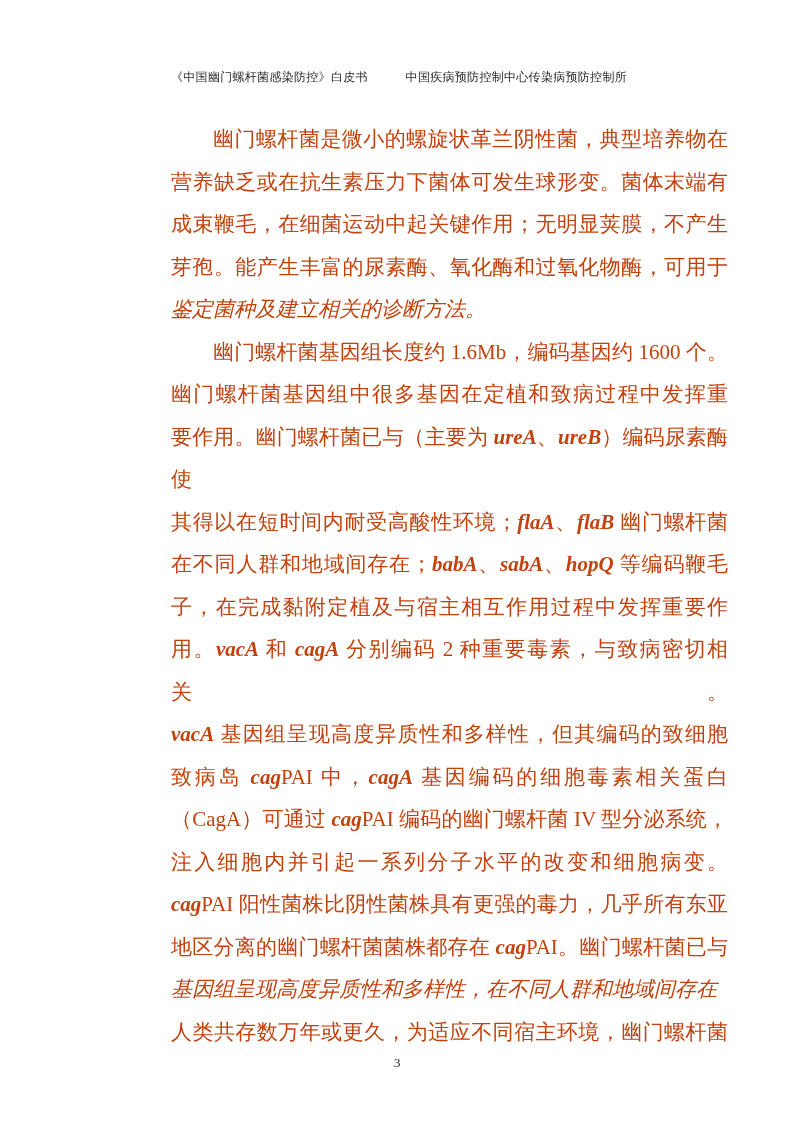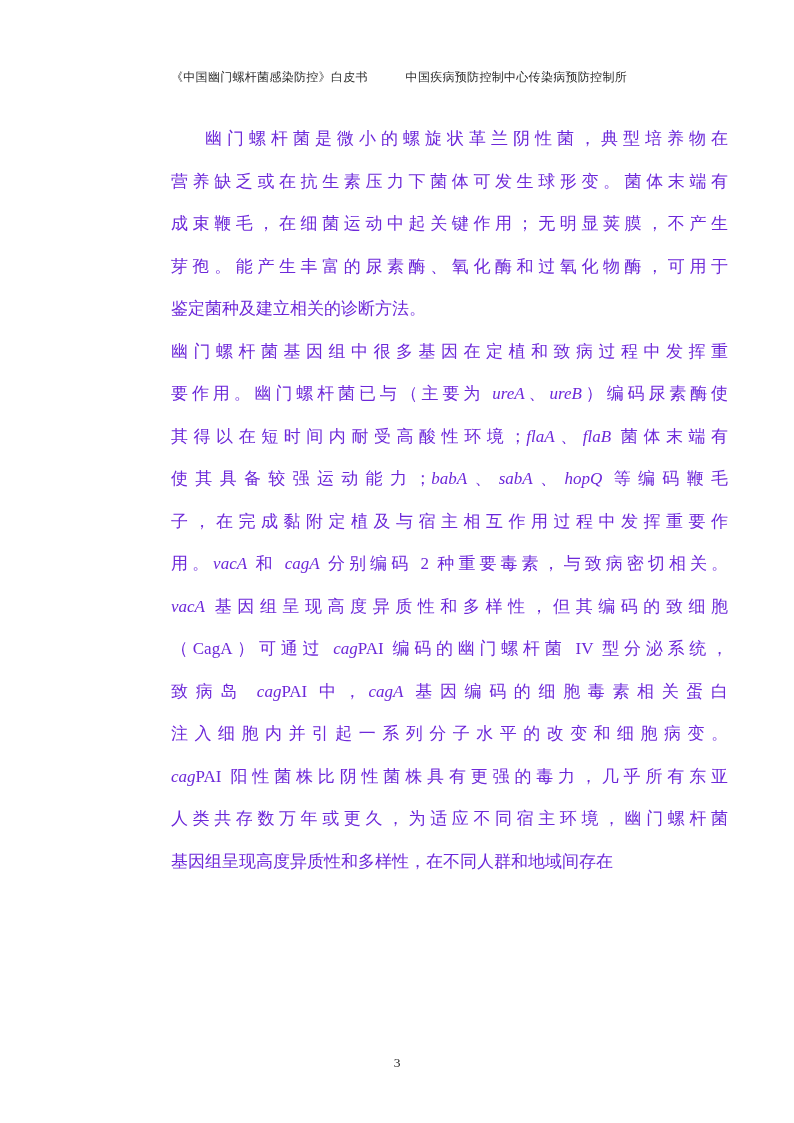--- a/index.html
+++ b/index.html
@@ -31,38 +31,40 @@
   }
 
   .doc-body {
     position: absolute;
     top: 101px;
     left: 121px;
     width: 557px;
   }
 
   .line {
-    font-size: 17px;
+    font-size: 21px;
     line-height: 42.5px;
-    color: #6d28d9;
+    color: #c2410c;
     text-align: justify;
     text-align-last: justify;
     text-justify: inter-character;
     white-space: normal;
   }
   .line.last {
     text-align-last: left;
+    font-style: italic;
   }
   .line.indent {
     text-indent: 2em;
   }
 
   .gene {
     font-style: italic;
     font-family: "Liberation Serif", "DejaVu Serif", serif;
+    font-weight: bold;
   }
 
   .doc-footer {
     position: absolute;
     top: 1038px;
     left: 0;
     width: 100%;
     text-align: center;
     font-size: 13.5px;
     color: #222222;
@@ -77,32 +79,34 @@
     <span>《中国幽门螺杆菌感染防控》白皮书</span>
     <span>中国疾病预防控制中心传染病预防控制所</span>
   </div>
 
   <div class="doc-body">
       <div class="line indent"><span>幽门螺杆菌是微小的螺旋状革兰阴性菌，典型培养物在</span></div>
       <div class="line"><span>营养缺乏或在抗生素压力下菌体可发生球形变。菌体末端有</span></div>
       <div class="line"><span>成束鞭毛，在细菌运动中起关键作用；无明显荚膜，不产生</span></div>
       <div class="line"><span>芽孢。能产生丰富的尿素酶、氧化酶和过氧化物酶，可用于</span></div>
       <div class="line last"><span>鉴定菌种及建立相关的诊断方法。</span></div>
+      <div class="line indent"><span>幽门螺杆菌基因组长度约 1.6Mb，编码基因约 1600 个。</span></div>
       <div class="line"><span>幽门螺杆菌基因组中很多基因在定植和致病过程中发挥重</span></div>
       <div class="line"><span>要作用。幽门螺杆菌已与（主要为 </span><span class="gene">ureA</span><span>、</span><span class="gene">ureB</span><span>）编码尿素酶使</span></div>
-      <div class="line"><span>其得以在短时间内耐受高酸性环境；</span><span class="gene">flaA</span><span>、</span><span class="gene">flaB</span><span> 菌体末端有</span></div>
-      <div class="line"><span>使其具备较强运动能力；</span><span class="gene">babA</span><span>、</span><span class="gene">sabA</span><span>、</span><span class="gene">hopQ</span><span> 等编码鞭毛</span></div>
+      <div class="line"><span>其得以在短时间内耐受高酸性环境；</span><span class="gene">flaA</span><span>、</span><span class="gene">flaB</span><span> 幽门螺杆菌</span></div>
+      <div class="line"><span>在不同人群和地域间存在；</span><span class="gene">babA</span><span>、</span><span class="gene">sabA</span><span>、</span><span class="gene">hopQ</span><span> 等编码鞭毛</span></div>
       <div class="line"><span>子，在完成黏附定植及与宿主相互作用过程中发挥重要作</span></div>
       <div class="line"><span>用。</span><span class="gene">vacA</span><span> 和 </span><span class="gene">cagA</span><span> 分别编码 2 种重要毒素，与致病密切相关。</span></div>
       <div class="line"><span class="gene">vacA</span><span> 基因组呈现高度异质性和多样性，但其编码的致细胞</span></div>
+      <div class="line"><span>致病岛 </span><span class="gene">cag</span><span>PAI 中，</span><span class="gene">cagA</span><span> 基因编码的细胞毒素相关蛋白</span></div>
       <div class="line"><span>（CagA）可通过 </span><span class="gene">cag</span><span>PAI 编码的幽门螺杆菌 IV 型分泌系统，</span></div>
-      <div class="line"><span>致病岛 </span><span class="gene">cag</span><span>PAI 中，</span><span class="gene">cagA</span><span> 基因编码的细胞毒素相关蛋白</span></div>
       <div class="line"><span>注入细胞内并引起一系列分子水平的改变和细胞病变。</span></div>
       <div class="line"><span class="gene">cag</span><span>PAI 阳性菌株比阴性菌株具有更强的毒力，几乎所有东亚</span></div>
+      <div class="line"><span>地区分离的幽门螺杆菌菌株都存在 </span><span class="gene">cag</span><span>PAI。幽门螺杆菌已与</span></div>
+      <div class="line last"><span>基因组呈现高度异质性和多样性，在不同人群和地域间存在</span></div>
       <div class="line"><span>人类共存数万年或更久，为适应不同宿主环境，幽门螺杆菌</span></div>
-      <div class="line last"><span>基因组呈现高度异质性和多样性，在不同人群和地域间存在</span></div>
     </div>
 
   <div class="doc-footer">
     <span>3</span>
   </div>
 
 </div>
 
 </body></html>

